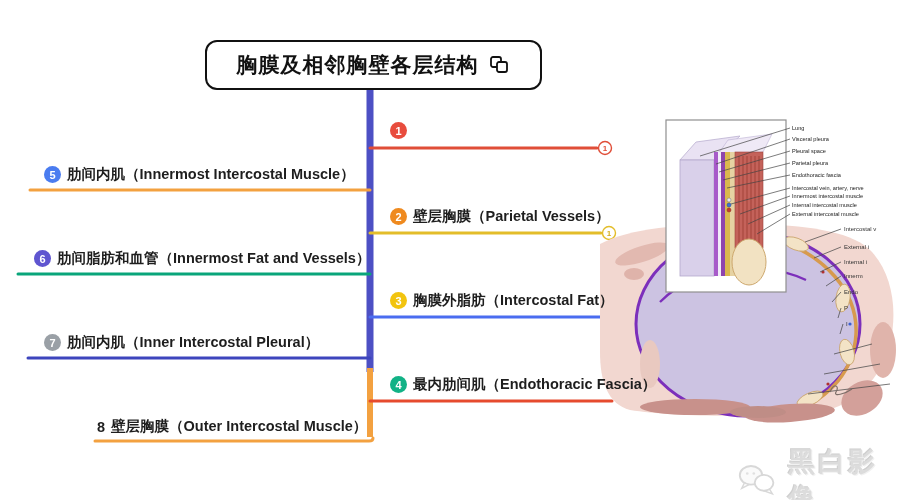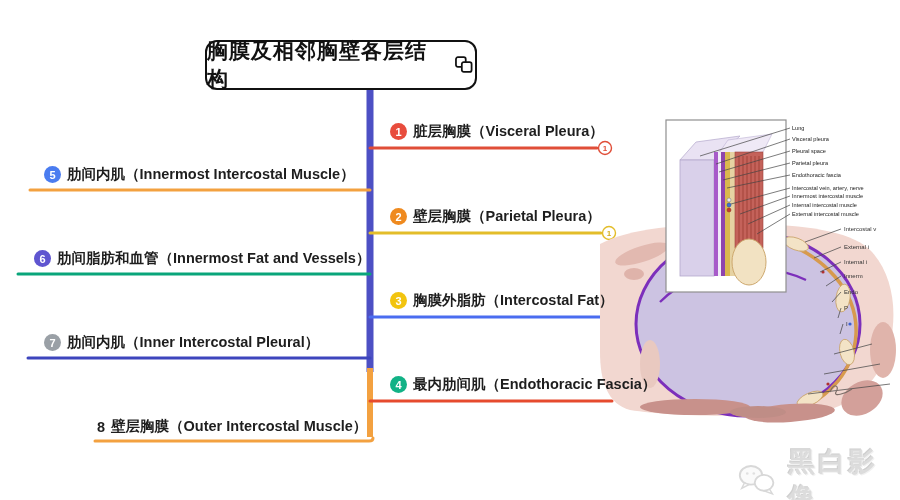--- a/index.html
+++ b/index.html
@@ -1,18 +1,18 @@
 <!DOCTYPE html>
 <html><head>
 <meta charset="utf-8">
 <style>
   html,body{margin:0;padding:0;background:#fff;}
   .canvas{position:relative;width:900px;height:500px;background:#fff;overflow:hidden;
           font-family:"Liberation Sans","DejaVu Sans",sans-serif;}
-  .title-box{position:absolute;left:205px;top:40px;width:272px;height:50px;
+  .title-box{position:absolute;left:205px;top:40px;width:337px;height:50px;
              border:2.5px solid #111;border-radius:12px;background:#fff;
              display:flex;align-items:center;justify-content:center;gap:10px;
              box-sizing:border-box;z-index:4;}
   .title-box .t{font-size:21px;font-weight:bold;color:#111;letter-spacing:1px;}
   .lines-svg{position:absolute;left:0;top:0;z-index:1;}
   .node{position:absolute;display:flex;align-items:center;gap:6px;z-index:3;
         font-size:14.5px;font-weight:bold;color:#1e1e1e;white-space:nowrap;}
   .badge{display:inline-flex;align-items:center;justify-content:center;
          width:17px;height:17px;border-radius:50%;color:#fff;font-size:11px;
          font-weight:bold;flex:0 0 17px;}
@@ -56,25 +56,24 @@
   <div class="title-box">
     <span class="t">胸膜及相邻胸壁各层结构</span>
     <svg width="22" height="20" viewBox="0 0 22 20">
       <rect x="2" y="2" width="10" height="10" rx="2" fill="#fff" stroke="#111" stroke-width="1.8"></rect>
       <rect x="8" y="7" width="10" height="10" rx="2" fill="#fff" stroke="#111" stroke-width="1.8"></rect>
     </svg>
   </div>
 
   <div class="node" style="left:390px;top:122px">
     <span class="badge" style="background:#e84c3d">1</span>
-    <span>脏层胸膜（Visceral Pleura）</span>
   </div>
   <div class="node" style="left:390px;top:207px">
     <span class="badge" style="background:#ef8a1f">2</span>
-    <span>壁层胸膜（Parietal Pleura）</span>
+    <span>壁层胸膜（Parietal Vessels）</span>
   </div>
   <div class="node" style="left:390px;top:291px">
     <span class="badge" style="background:#f2c40f">3</span>
     <span>胸膜外脂肪（Intercostal Fat）</span>
   </div>
   <div class="node" style="left:390px;top:375px">
     <span class="badge" style="background:#12b286">4</span>
     <span>最内肋间肌（Endothoracic Fascia）</span>
   </div>
 

